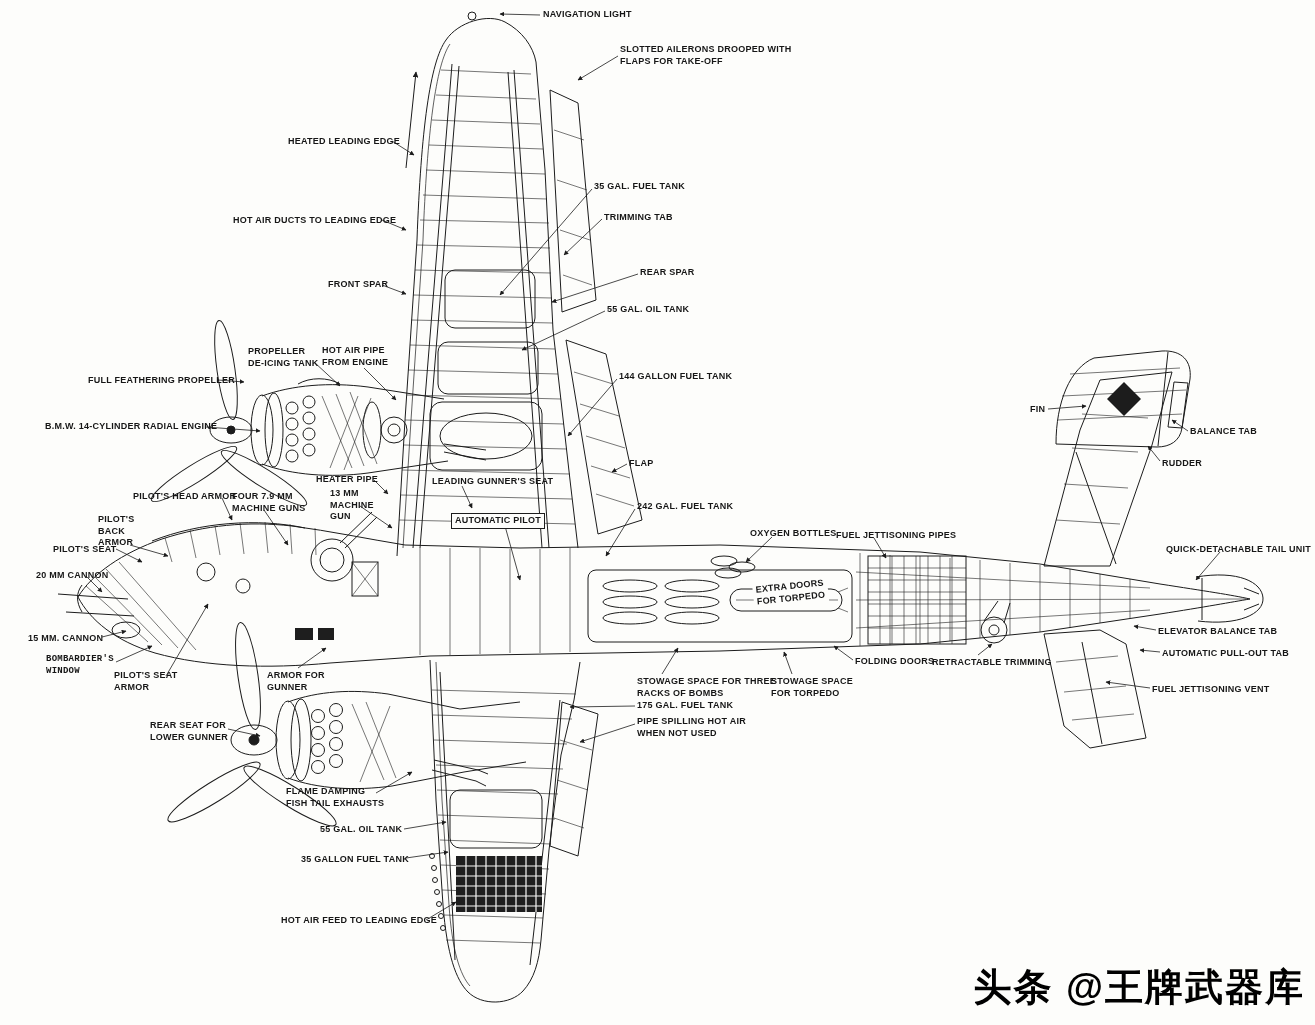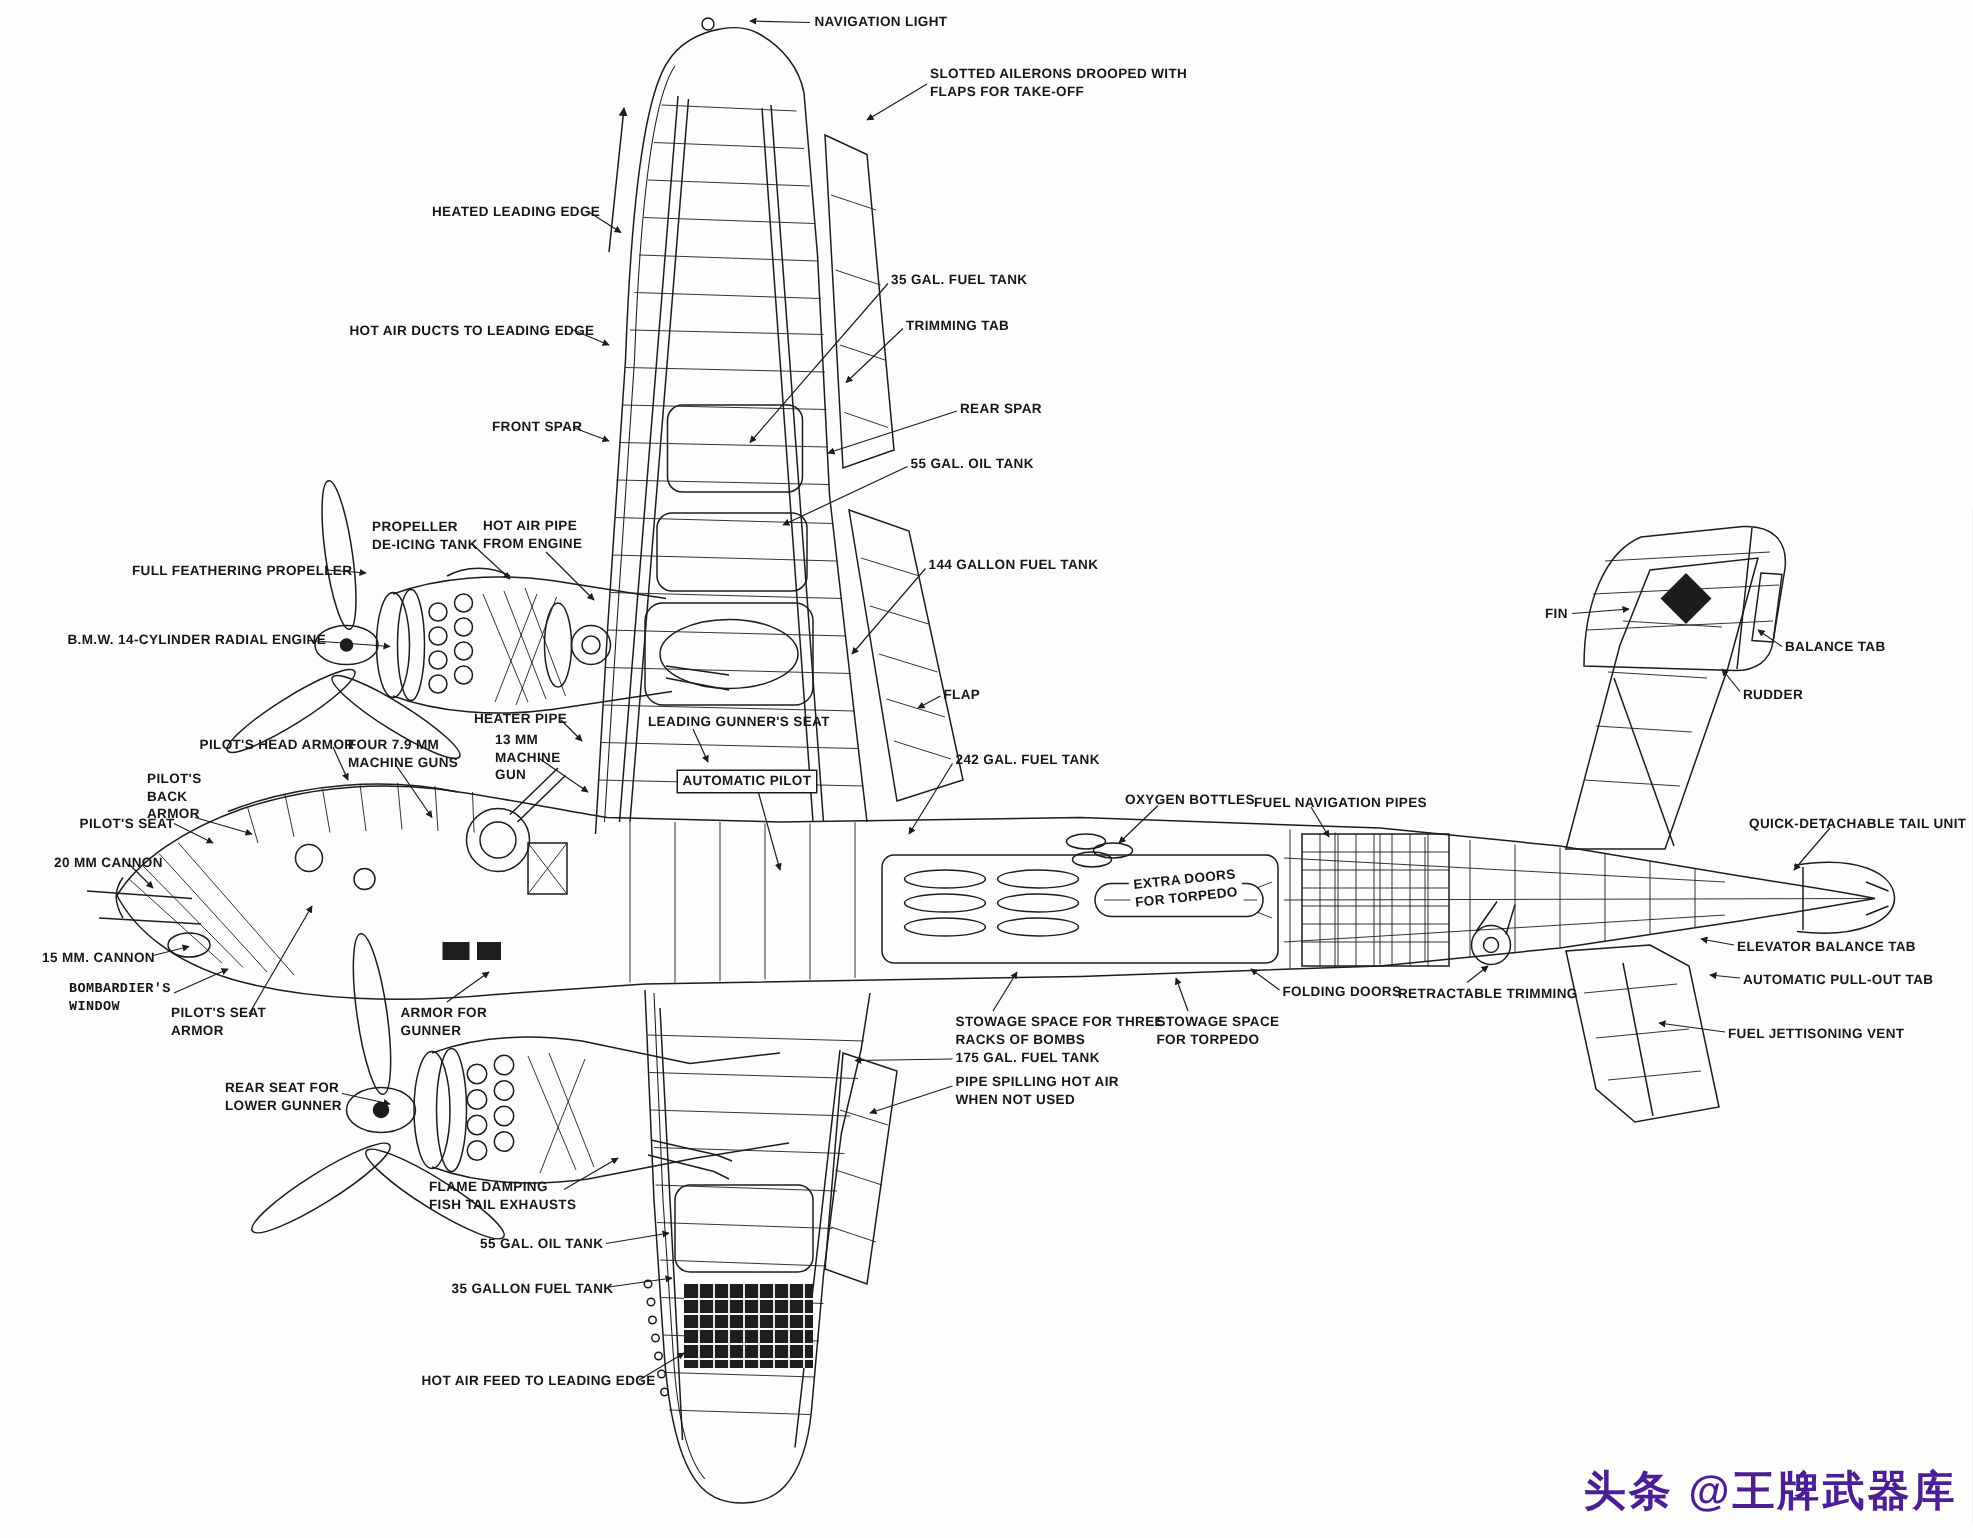--- a/index.html
+++ b/index.html
@@ -21,24 +21,24 @@
     color:#161616;
     line-height:1.3;
     white-space:pre-line;
     transform-origin:left top;
   }
   .callout.bg{background:#fdfdfb;padding:1px 3px;}
   .callout.box{outline:1px solid #1c1c1c;}
   .watermark{
     position:absolute;
     right:10px;bottom:12px;
-    font-size:28px;
+    font-size:38px;
     font-weight:bold;
     letter-spacing:2px;
-    color:#4c1d95;
+    color:#000000;
     font-family:"Liberation Sans",sans-serif;
   }
 </style>
 </head>
 <body>
 
 <div class="page">
 
   <svg class="art" width="1315" height="1025" viewBox="0 0 1315 1025">
     <defs>
@@ -296,21 +296,21 @@
       <div class="callout" style="left: 637px; top: 501px;">242 GAL. FUEL TANK</div>
       <div class="callout" style="left: 133px; top: 491px;">PILOT'S HEAD ARMOR</div>
       <div class="callout" style="left: 232px; top: 491px;">FOUR 7.9 MM
 MACHINE GUNS</div>
       <div class="callout bg box" style="left: 452px; top: 514px;">AUTOMATIC PILOT</div>
       <div class="callout" style="left: 98px; top: 514px;">PILOT'S
 BACK
 ARMOR</div>
       <div class="callout" style="left: 53px; top: 544px;">PILOT'S SEAT</div>
       <div class="callout" style="left: 750px; top: 528px;">OXYGEN BOTTLES</div>
-      <div class="callout" style="left: 836px; top: 530px;">FUEL NAVIGATION PIPES</div>
+      <div class="callout" style="left: 836px; top: 530px;">FUEL JETTISONING PIPES</div>
       <div class="callout" style="left: 1166px; top: 544px;">QUICK-DETACHABLE TAIL UNIT</div>
       <div class="callout" style="left: 16px; top: 570px; margin-left: 20px;">20 MM CANNON</div>
       <div class="callout bg" style="left: 752px; top: 584px; transform: rotate(-6deg);">EXTRA DOORS
 FOR TORPEDO</div>
       <div class="callout" style="left: 28px; top: 633px;">15 MM. CANNON</div>
       <div class="callout" style="left: 1158px; top: 626px;">ELEVATOR BALANCE TAB</div>
       <div class="callout" style="left: 1162px; top: 648px;">AUTOMATIC PULL-OUT TAB</div>
       <div class="callout" style="left: 46px; top: 654px; font-family: Liberation Mono, monospace;">BOMBARDIER'S
 WINDOW</div>
       <div class="callout" style="left: 855px; top: 656px;">FOLDING DOORS</div>

